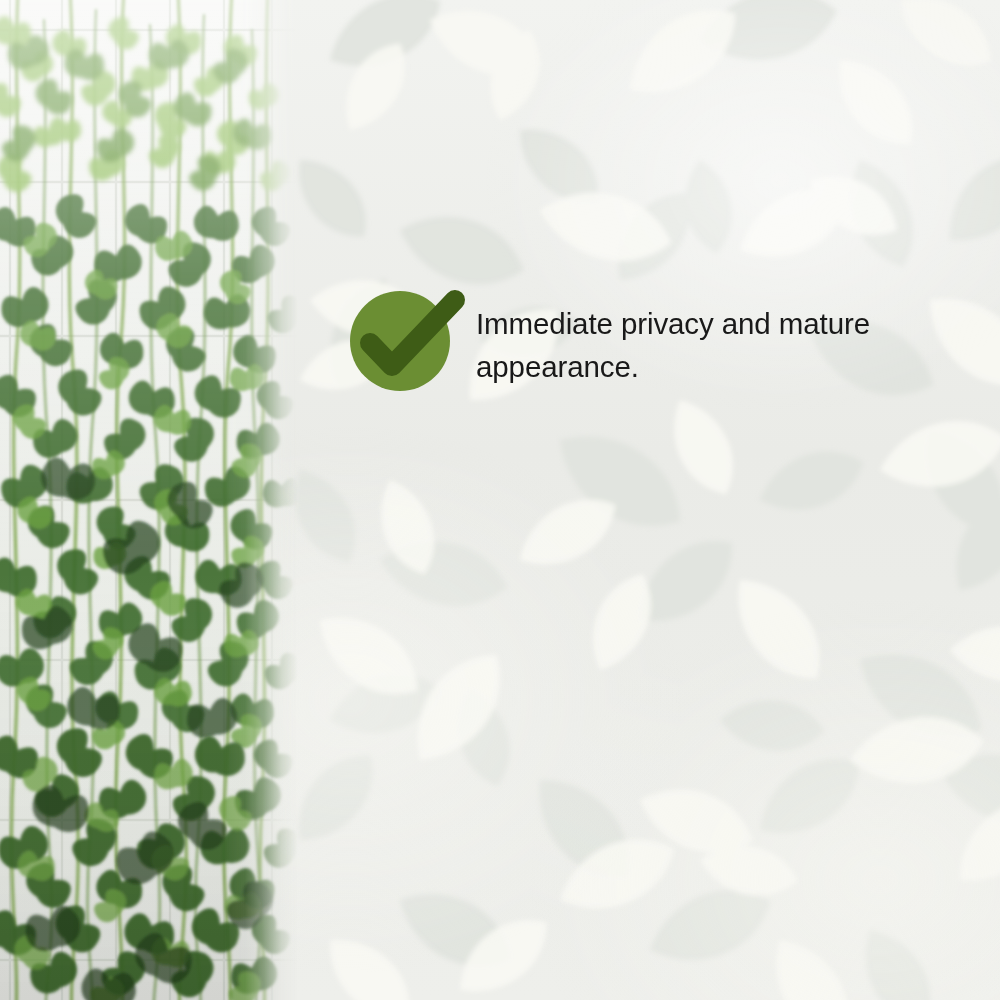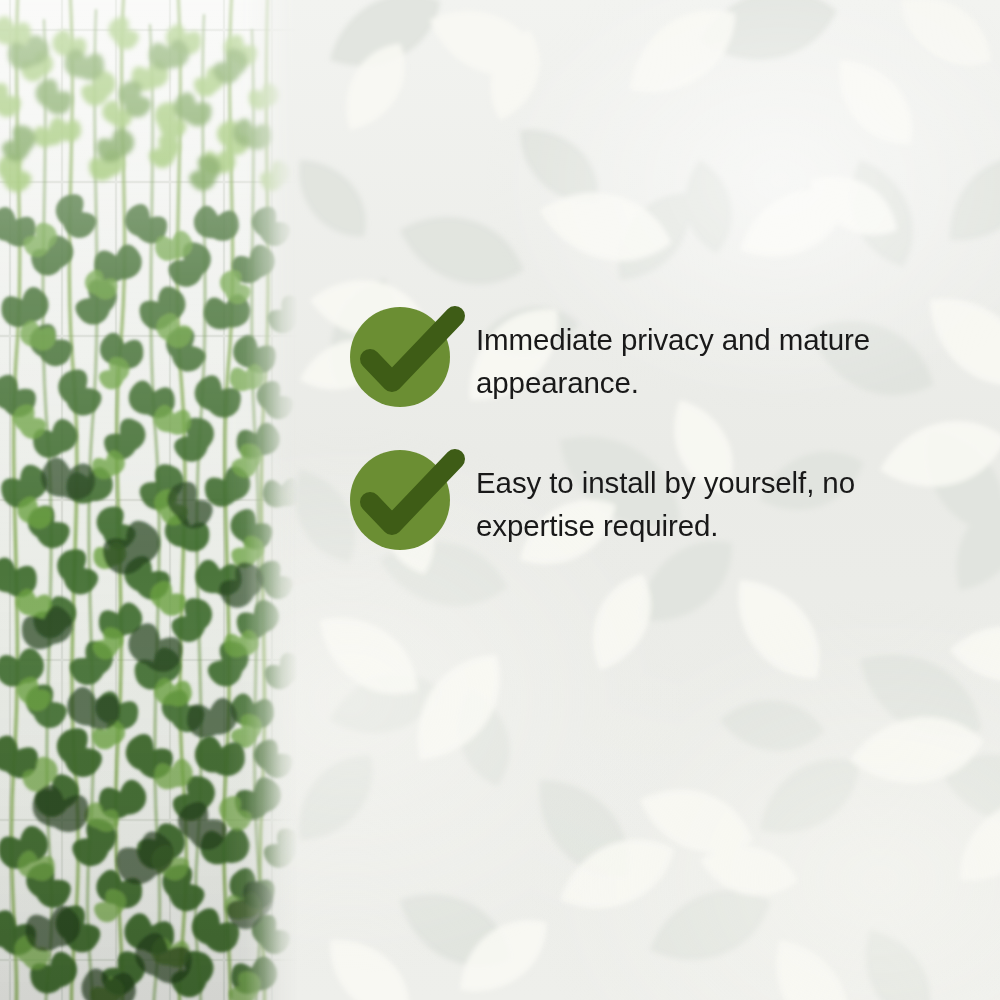--- a/index.html
+++ b/index.html
@@ -64,21 +64,21 @@
         rgba(0,0,0,1) 0px, rgba(0,0,0,1) 225px,
         rgba(0,0,0,0.92) 245px, rgba(0,0,0,0.55) 265px,
         rgba(0,0,0,0.18) 282px, rgba(0,0,0,0) 298px);
   }
   .ivy-panel svg { display: block; width: 300px; height: 1000px; }
 
   
   .bullets {
     position: absolute;
     left: 348px;
-    top: 296px;
+    top: 280px;
     width: 600px;
   }
   .bullet-row {
     position: relative;
     display: flex;
     align-items: flex-start;
     height: 100px;
     margin-bottom: 43px;
   }
   .bullet-row:last-child { margin-bottom: 0; }
@@ -467,26 +467,16 @@
         <svg viewBox="0 0 118 104" xmlns="http://www.w3.org/2000/svg">
           <circle cx="52" cy="54" r="50" fill="#6b8e33"></circle>
           <path d="M22 56 L44 79 L107 13" fill="none" stroke="#3e5c16" stroke-width="20" stroke-linecap="round" stroke-linejoin="round"></path>
         </svg>
       </div>
       <div class="bullet-text">Immediate privacy and mature
 appearance.</div>
     </div>
 
 
-    <div class="bullet-row">
-      <div class="check-badge">
-        <svg viewBox="0 0 118 104" xmlns="http://www.w3.org/2000/svg">
-          <circle cx="52" cy="54" r="50" fill="#6b8e33"></circle>
-          <path d="M22 56 L44 79 L107 13" fill="none" stroke="#3e5c16" stroke-width="20" stroke-linecap="round" stroke-linejoin="round"></path>
-        </svg>
-      </div>
-      <div class="bullet-text">Easy to install by yourself, no
-expertise required.</div>
-    </div>
 
   </div>
 
 </div>
 
 </body></html>

